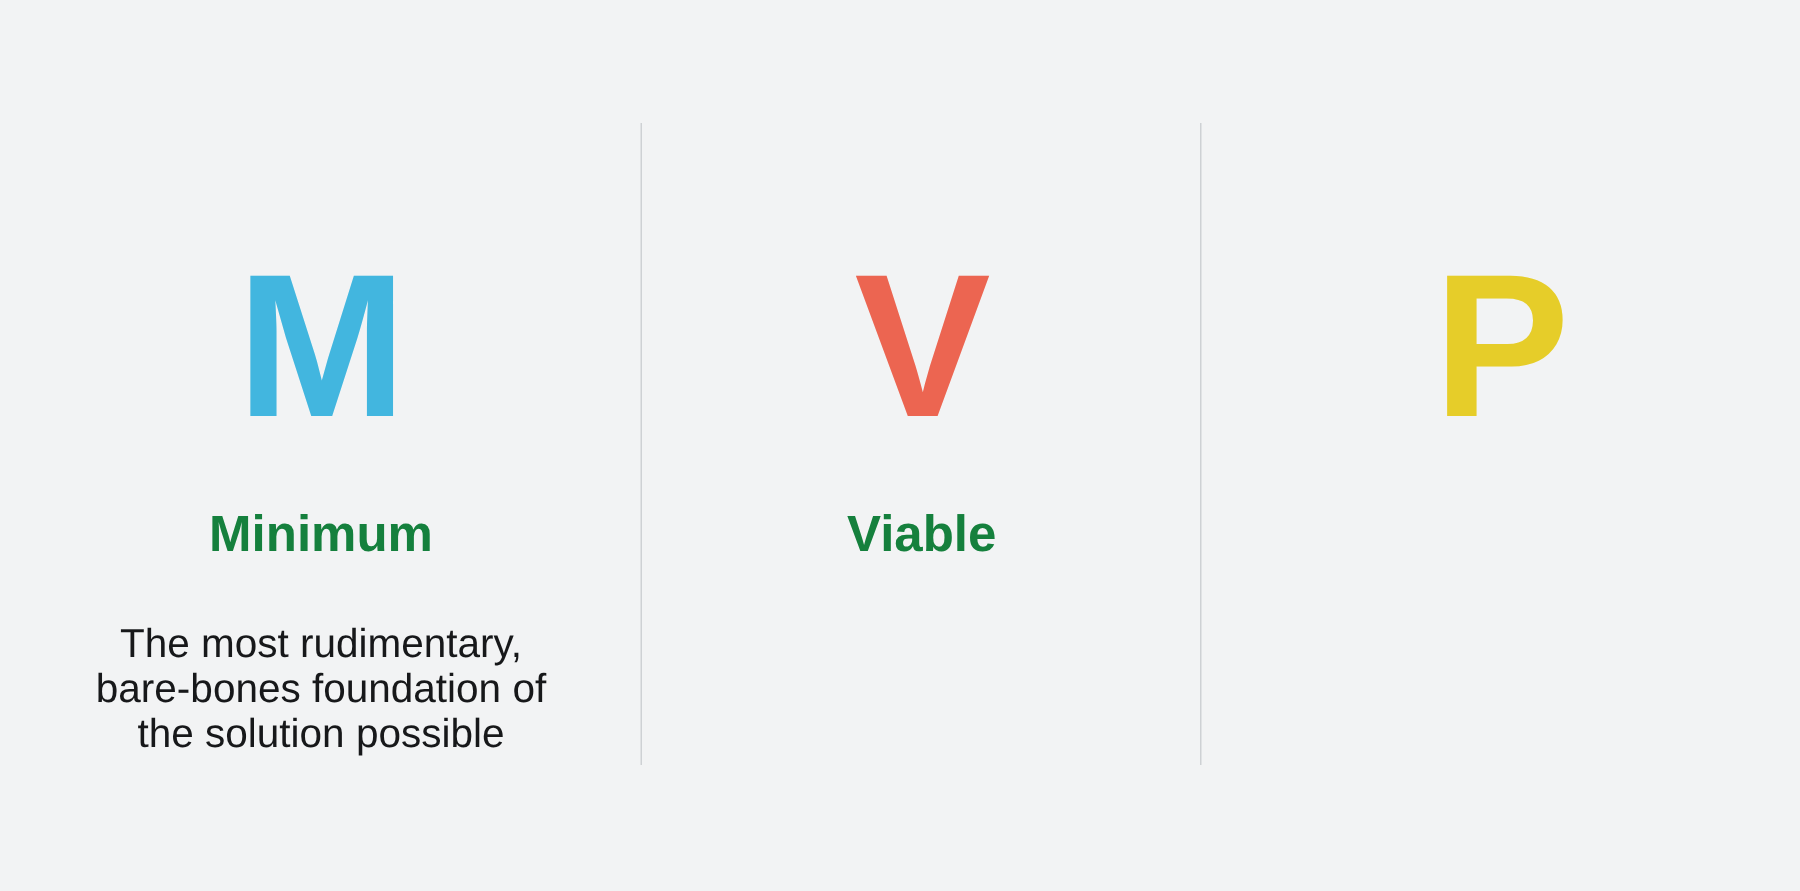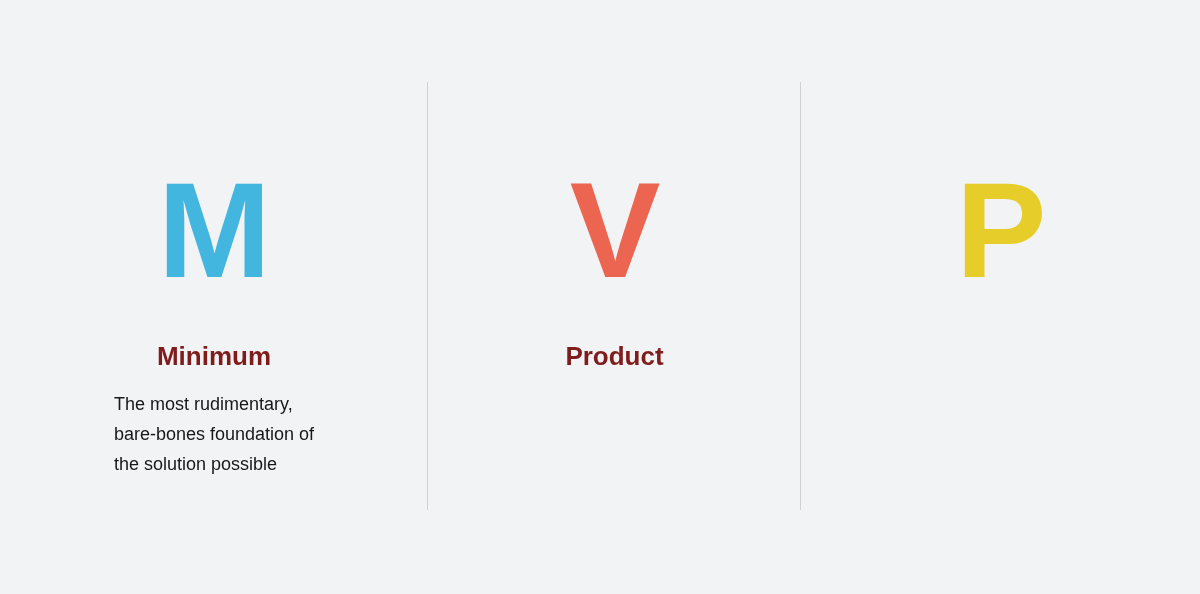--- a/index.html
+++ b/index.html
@@ -53,34 +53,35 @@
     display: block;
     user-select: none;
   }
   .letter-m { color: #42b6df; }
   .letter-v { color: #ec6551; }
   .letter-p { color: #e6cd29; }
 
   .heading {
     font-family: "Liberation Sans", sans-serif;
     font-weight: 700;
-    font-size: 26px;
+    font-size: 34px;
     line-height: 30px;
-    color: #7f1d1d;
+    color: #15803d;
     margin-top: 43px;
     text-align: right;
     letter-spacing: 0px;
   }
   .desc {
     font-family: "Liberation Sans", sans-serif;
     font-weight: 400;
-    font-size: 18px;
+    font-size: 27px;
     line-height: 30px;
     color: #17181a;
-    margin-top: 18px;
+    margin-top: 43px;
+    text-align: center;
     max-width: 320px;
     white-space: pre-line;
   }
 
   .divider {
     position: absolute;
     top: 82px;
     width: 1px;
     height: 428px;
     background: #ced1d4;
@@ -98,21 +99,21 @@
     <div class="column col-m">
       <div class="letter letter-m">M</div>
       <div class="heading">Minimum</div>
       <div class="desc">The most rudimentary,
 bare-bones foundation of
 the solution possible</div>
     </div>
 
     <div class="column col-v">
       <div class="letter letter-v">V</div>
-      <div class="heading">Product</div>
+      <div class="heading">Viable</div>
     </div>
 
     <div class="column col-p">
       <div class="letter letter-p">P</div>
     </div>
 
   </div>
 
   <div class="divider divider-1"></div>
   <div class="divider divider-2"></div>

